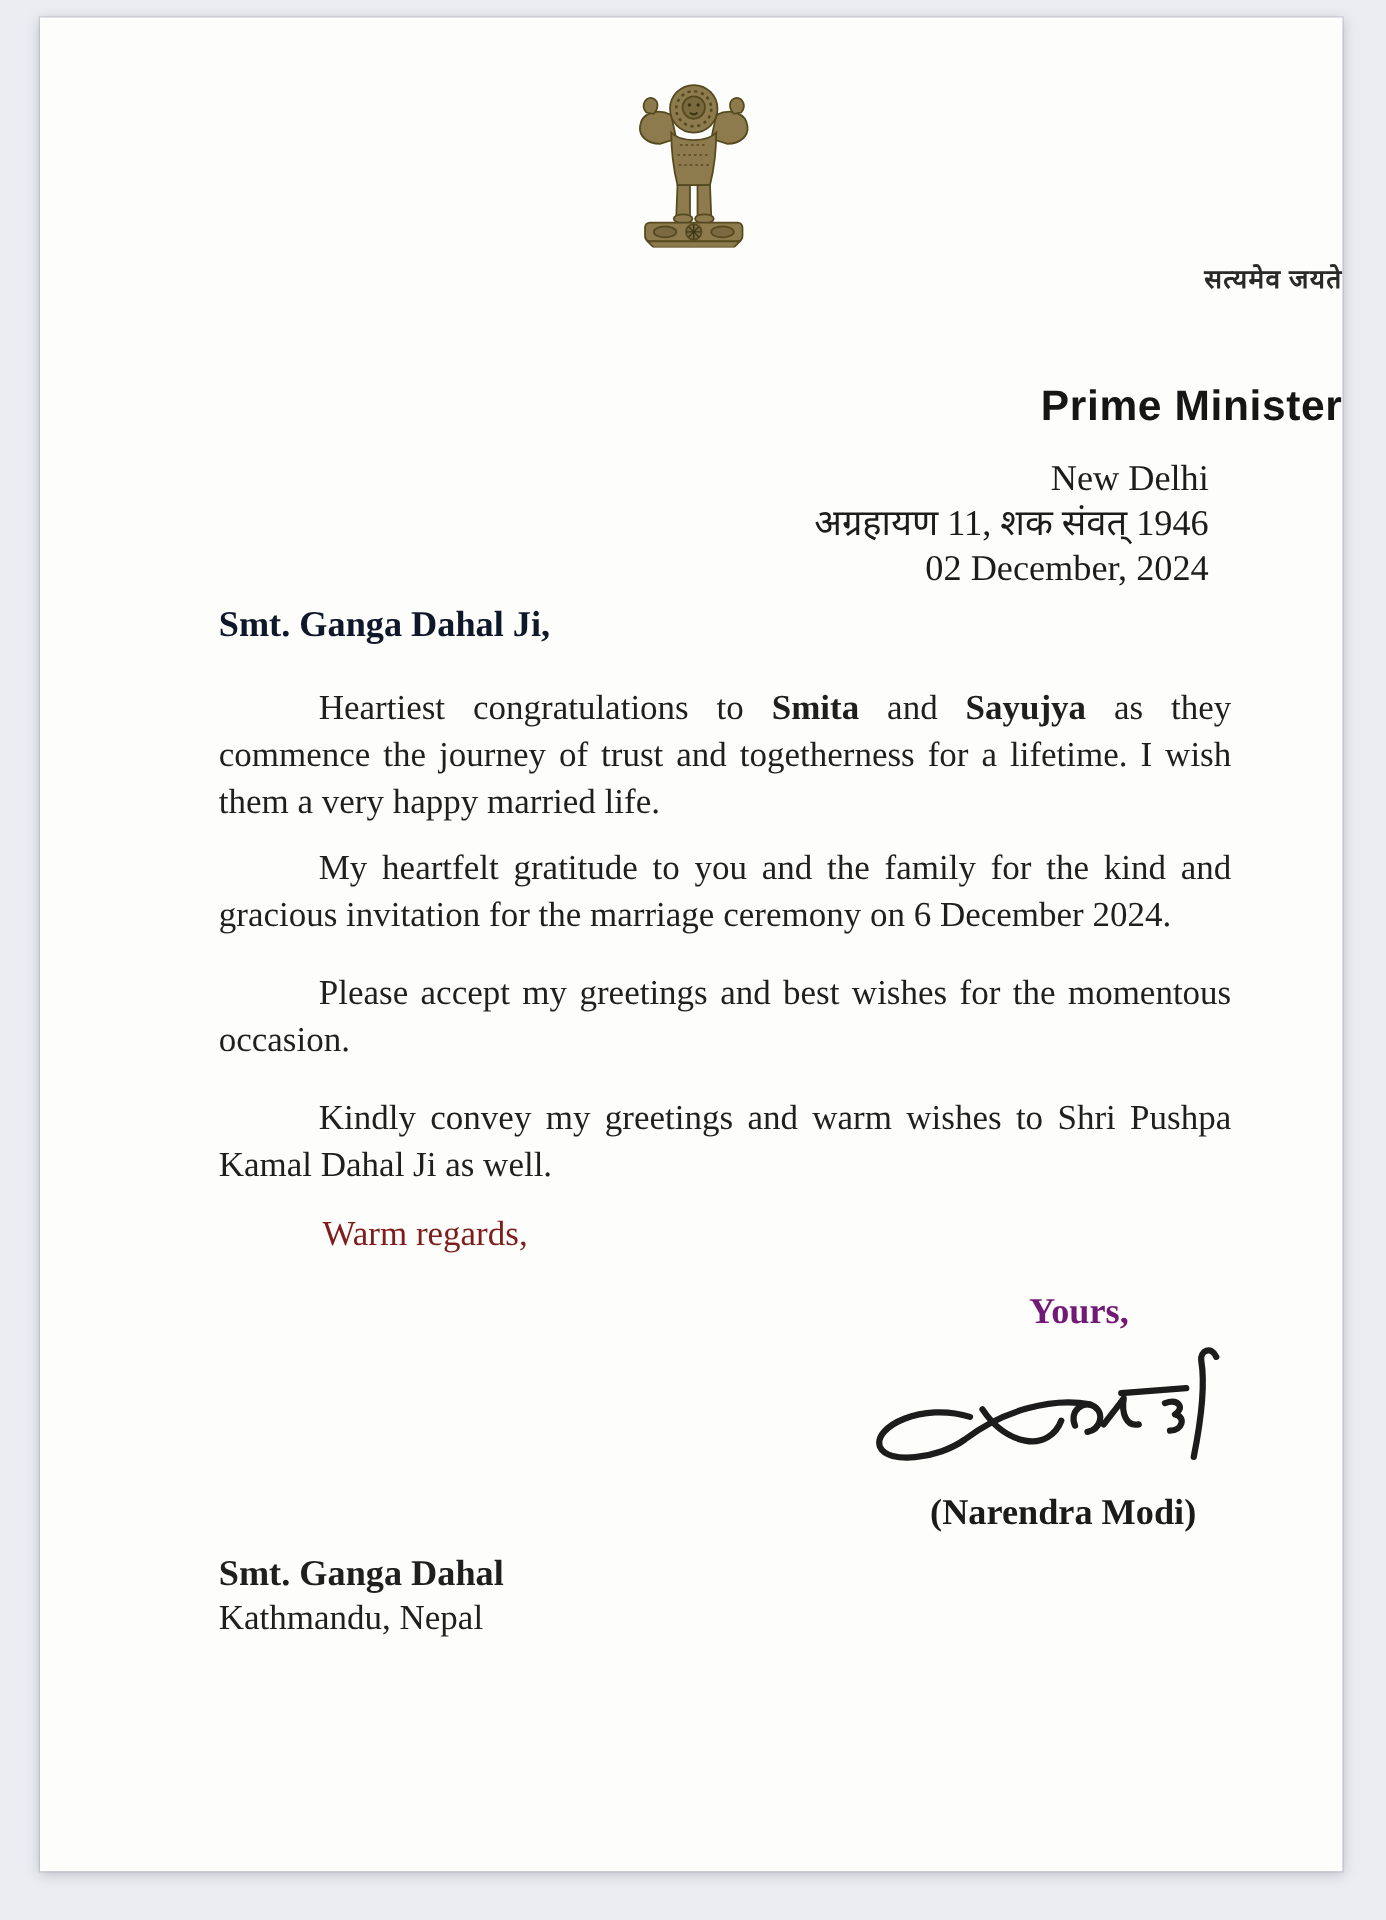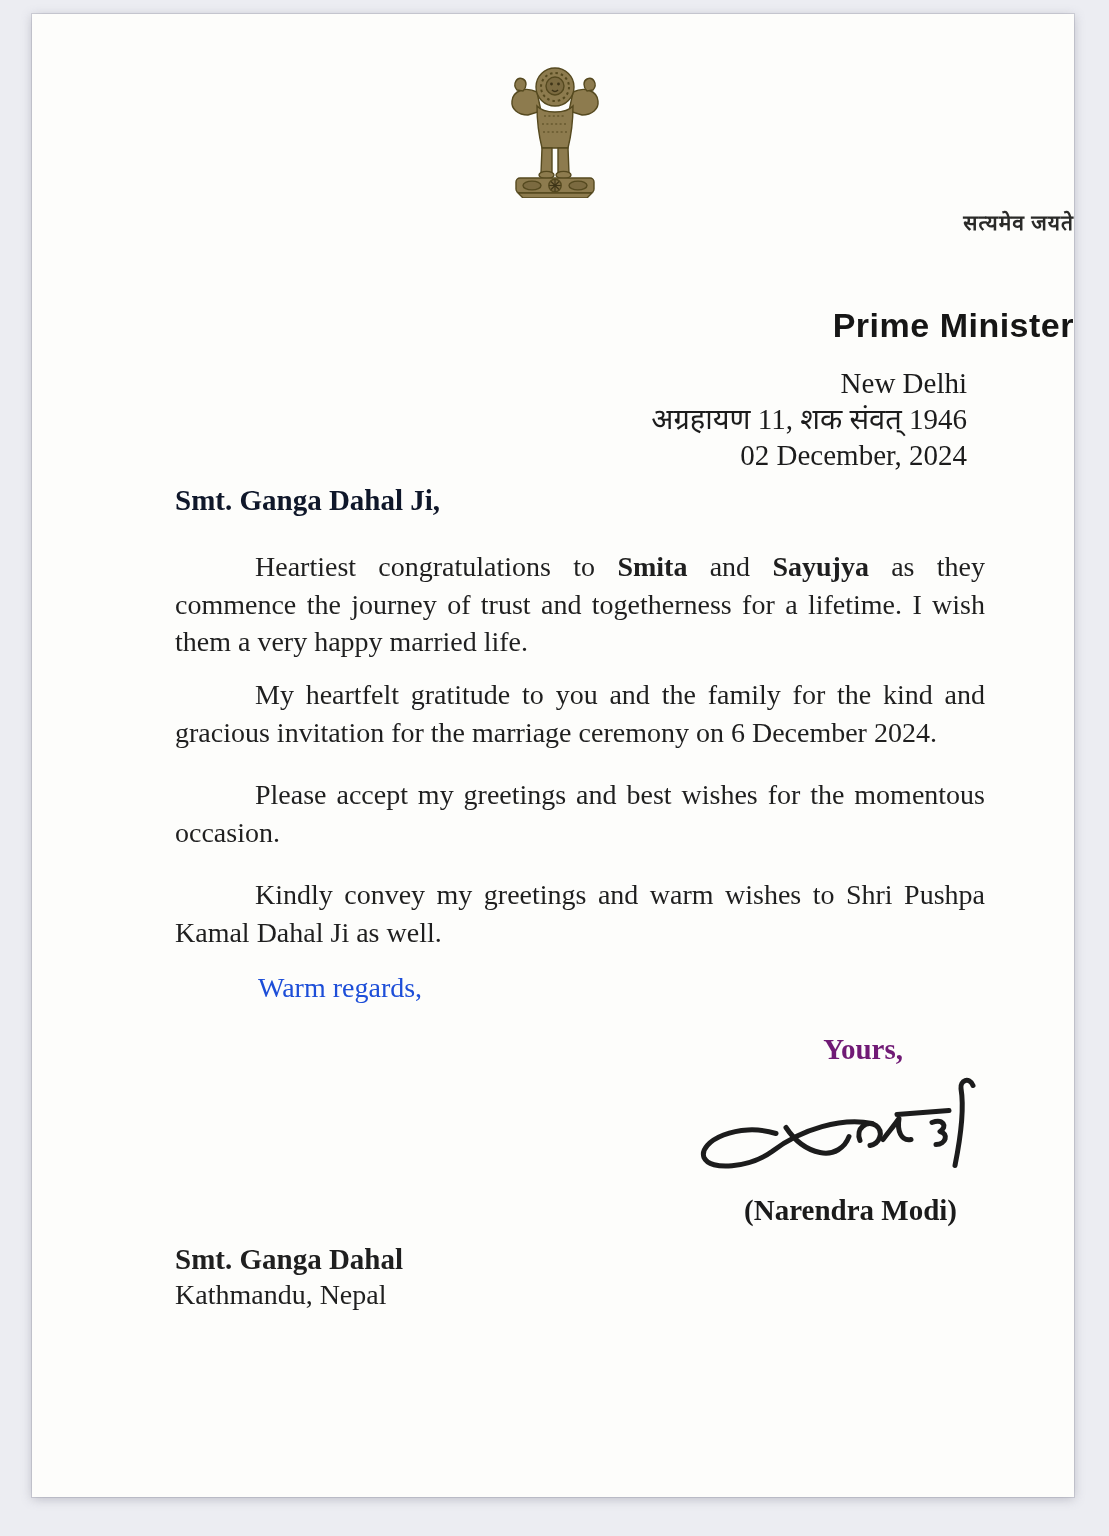--- a/index.html
+++ b/index.html
@@ -72,21 +72,21 @@
     margin: 0;
   }
   .p1 { top: 534px; }
   .p2 { top: 662px; }
   .p3 { top: 762px; }
   .p4 { top: 862px; }
 
   .closing {
     left: 226px; top: 958px;
     font-size: 28px;
-    color: #1d4ed8;
+    color: #7f1d1d;
   }
 
   .valediction {
     top: 1019px; right: 171px;
     font-size: 29px;
     font-weight: bold;
     color: #701a75;
     text-align: right;
   }
   .signature {

